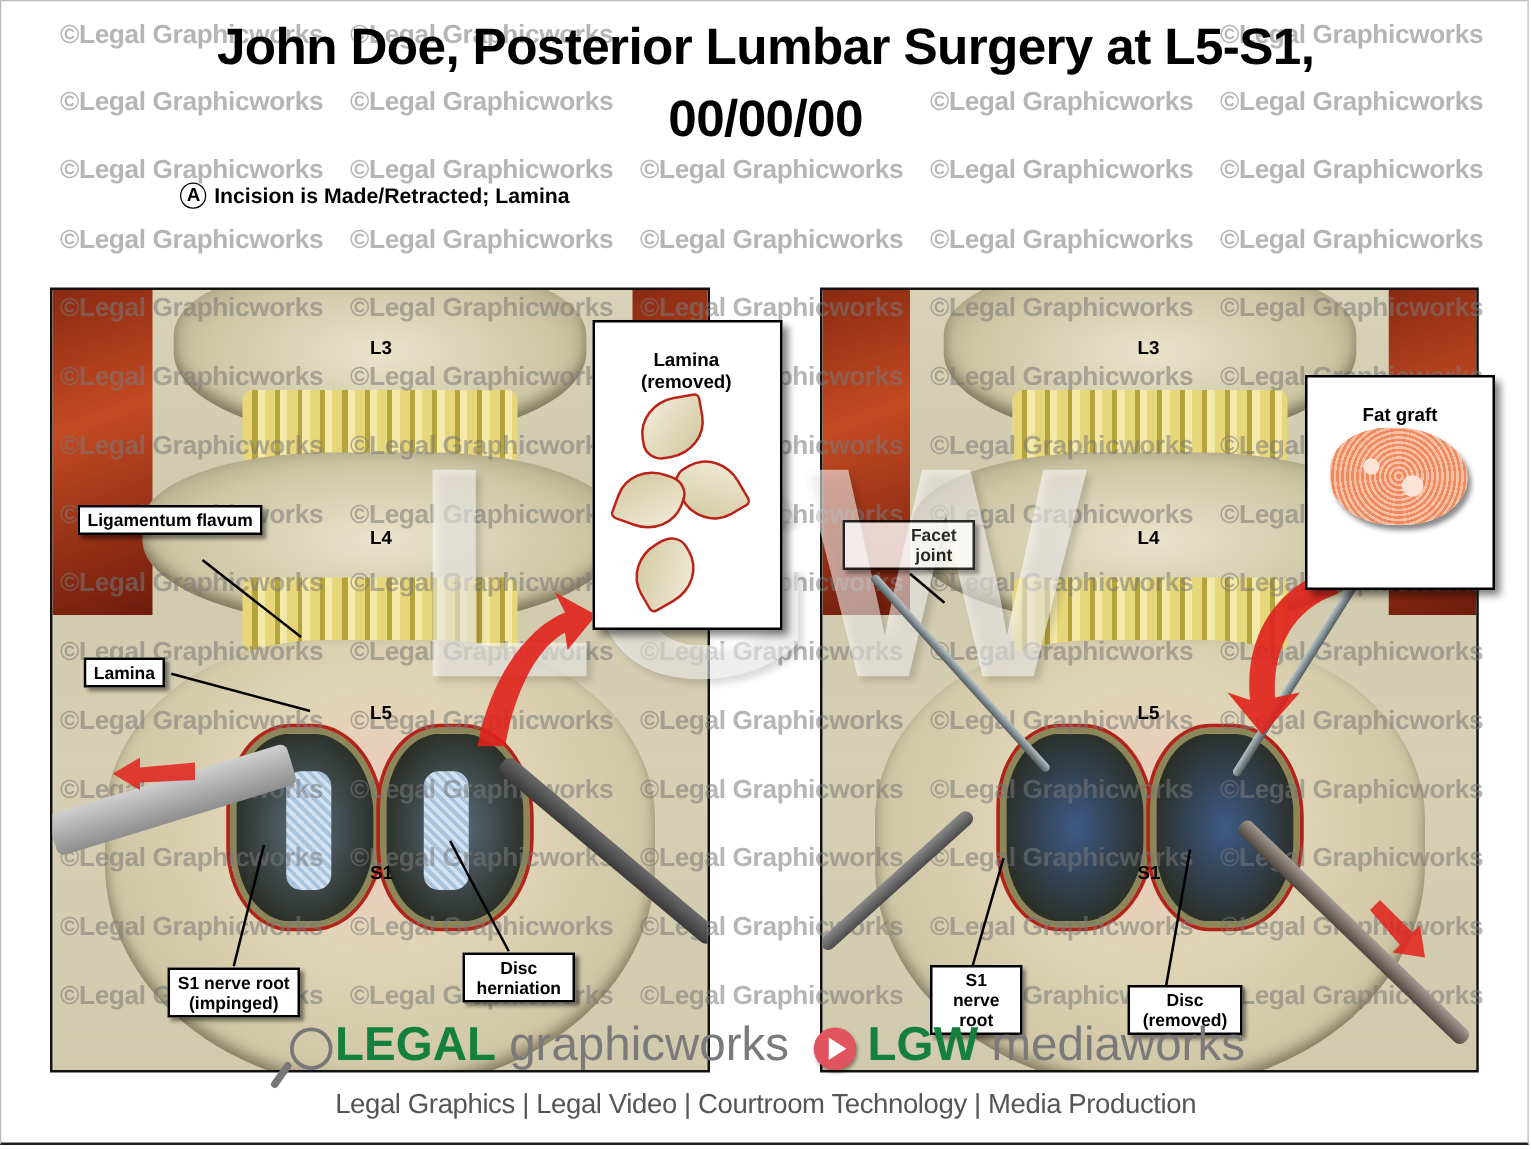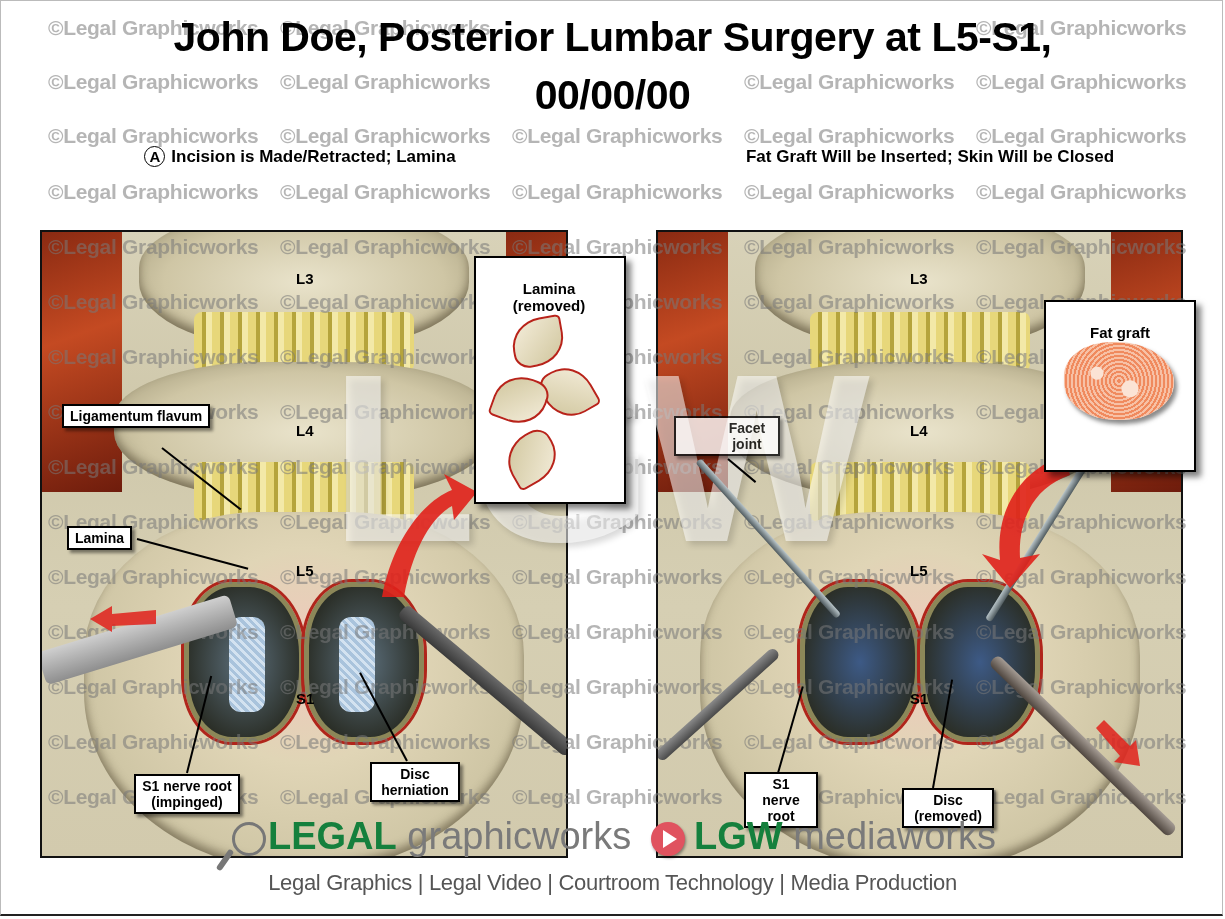--- a/index.html
+++ b/index.html
@@ -50,21 +50,20 @@
 
 <div class="frame"></div>
 
 <div class="title l1">John Doe, Posterior Lumbar Surgery at L5-S1,</div>
 <div class="title l2">00/00/00</div>
 
 <div class="caption" style="left:90px;top:146px;width:420px;">
   <div><span class="circle">A</span><span>Incision is Made/Retracted; Lamina</span></div>
 </div>
 <div class="caption" style="left:690px;top:146px;width:480px;">
-  <div>Fat Graft Will be Inserted; Skin Will be Closed</div>
 </div>
 
 <div class="panel" style="left:40px;top:230px;width:528px;height:628px;">
   <div class="muscle l"></div>
   <div class="muscle r" style="width:60px;"></div>
   <div class="vert" style="top:-20px;width:330px;height:140px;"></div>
   <div class="flav" style="top:80px;width:220px;"></div>
   <div class="vert" style="top:130px;width:380px;height:140px;"></div>
   <div class="flav" style="top:230px;width:220px;"></div>
   <div class="vert" style="top:280px;width:440px;height:360px;background:radial-gradient(ellipse at 50% 40%,#f0c8bc 0%,#e0d5b6 35%,#cfc6a5 70%,#a49b7a 100%);"></div>

